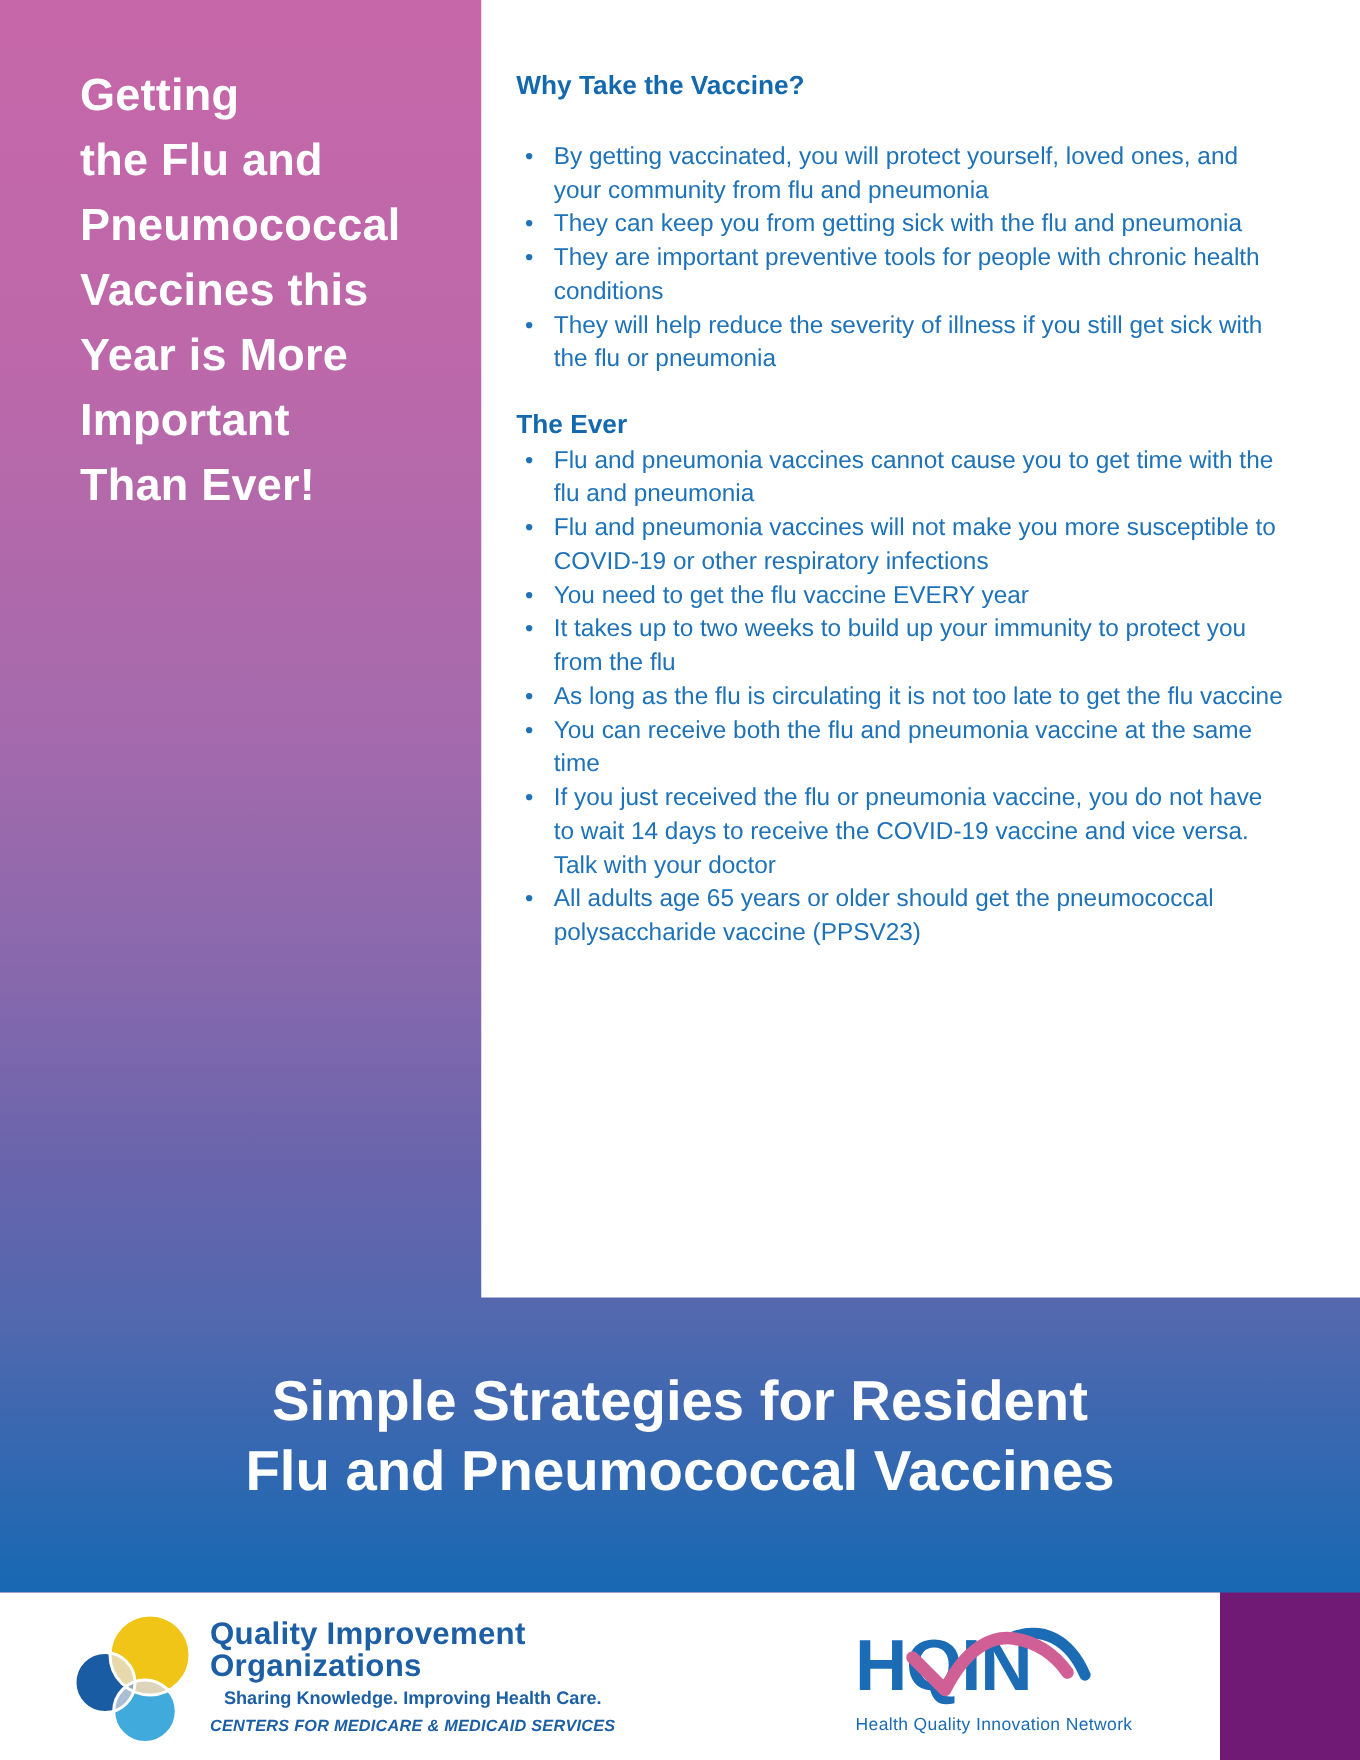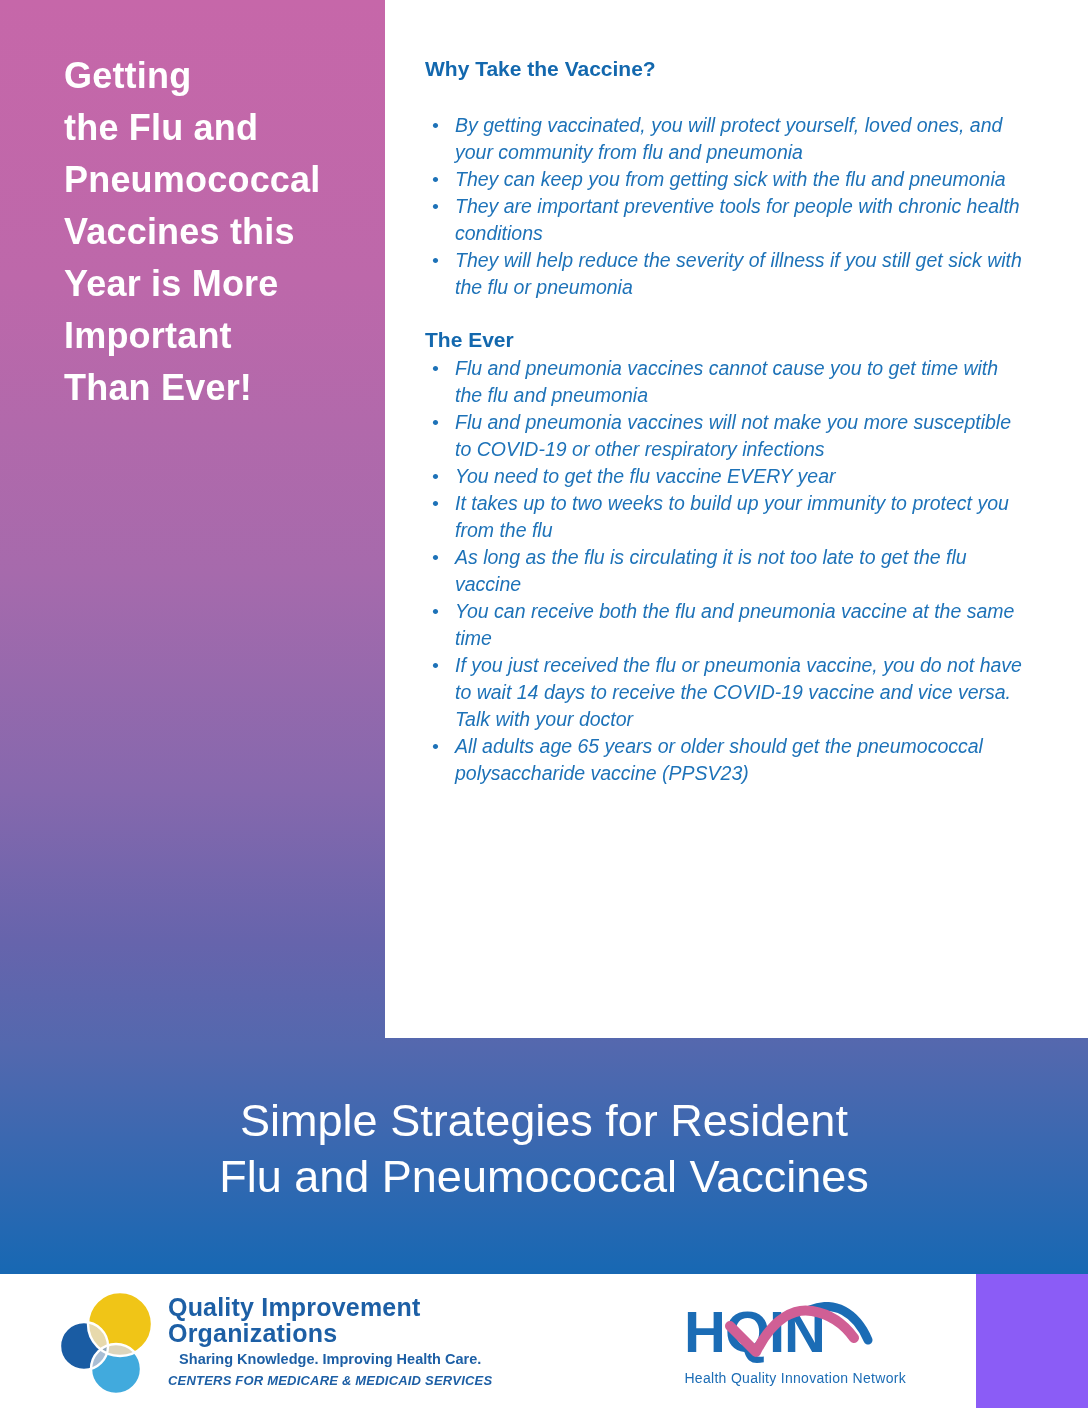--- a/index.html
+++ b/index.html
@@ -1,68 +1,68 @@
 <!DOCTYPE html>
 <html style="--gradient_top_pink: #c667a9; --gradient_bottom_blue: #1768b3; --heading_blue: #1368ae; --body_blue: #1d72b8; --qio_blue: #1d5fa5; --hqin_blue: #1b6cb5; --hqin_pink: #d05f95; --circle_yellow: #f0c517; --circle_dark_blue: #1a5ca3; --circle_light_blue: #41aadd;"><head>
 <meta charset="utf-8">
 <style>
   html,body{margin:0;padding:0;background:#e8e8e8;}
   .page{
     position:relative;width:1088px;height:1408px;margin:0 auto;
-    font-family:"Liberation Sans",sans-serif;overflow:hidden;background:#8b5cf6;
+    font-family:"Liberation Sans",sans-serif;overflow:hidden;background:#701a75;
   }
   
   .bg-gradient{
     position:absolute;left:0;top:0;width:1088px;height:1274px;
     background:linear-gradient(180deg,
       var(--gradient_top_pink,#c667a9) 0%,
       #bd68aa 22%,
       #a66aac 45%,
       #8668ad 62%,
       #6664ac 74%,
       #5468ae 82%,
       var(--gradient_bottom_blue,#1768b3) 100%);
   }
   
   .content-panel{
     position:absolute;left:385px;top:0;width:703px;height:1038px;
     background:#ffffff;box-sizing:border-box;
-    padding:56px 58px 0 40px;
+    padding:56px 58px 0 28px;
   }
   .sidebar-title{
     position:absolute;left:64px;top:50px;width:312px;
     color:#ffffff;font-size:36px;font-weight:bold;line-height:52px;
     white-space:pre-line;letter-spacing:0.2px;
   }
   .section h3{
     margin:0;color:var(--heading_blue,#1368ae);
     font-size:21px;font-weight:bold;line-height:26px;
   }
   .section.why h3{margin-bottom:30px;}
   .section.facts{margin-top:26px;}
   .section.facts h3{margin-bottom:2px;}
   ul.bullets, ul.sub-bullets{
     list-style:none;margin:0;padding:0;
     color:var(--body_blue,#1d72b8);font-size:19.5px;line-height:27px;
   }
-  ul.bullets li{position:relative;padding-left:30px;font-style:italic;}
+  ul.bullets li{position:relative;padding-left:30px;}
   ul.bullets li::before{
     content:"\2022";position:absolute;left:7px;top:0;
     font-size:19px;color:var(--body_blue,#1d72b8);
   }
   ul.sub-bullets{margin:10px 0 0 38px;}
   ul.sub-bullets li{position:relative;padding-left:30px;}
   ul.sub-bullets li::before{
     content:"\00B0";position:absolute;left:4px;top:1px;
     font-size:24px;color:var(--body_blue,#1d72b8);
   }
   .banner-title{
     position:absolute;left:0;top:1093px;width:1088px;
     text-align:center;color:#ffffff;
-    font-size:45px;font-weight:normal;line-height:56px;white-space:pre-line;
+    font-size:45px;font-weight:bold;line-height:56px;white-space:pre-line;
   }
   .footer{
     position:absolute;left:0;top:1274px;width:976px;height:134px;
     background:#ffffff;box-sizing:border-box;
     display:flex;align-items:flex-start;justify-content:space-between;
     padding:14px 70px 0 58px;
   }
   .qio-logo{display:flex;align-items:flex-start;}
   .qio-text{margin-left:10px;padding-top:6px;color:var(--qio_blue,#1d5fa5);}
   .qio-name{font-size:25px;font-weight:bold;line-height:26px;letter-spacing:0.2px;}

